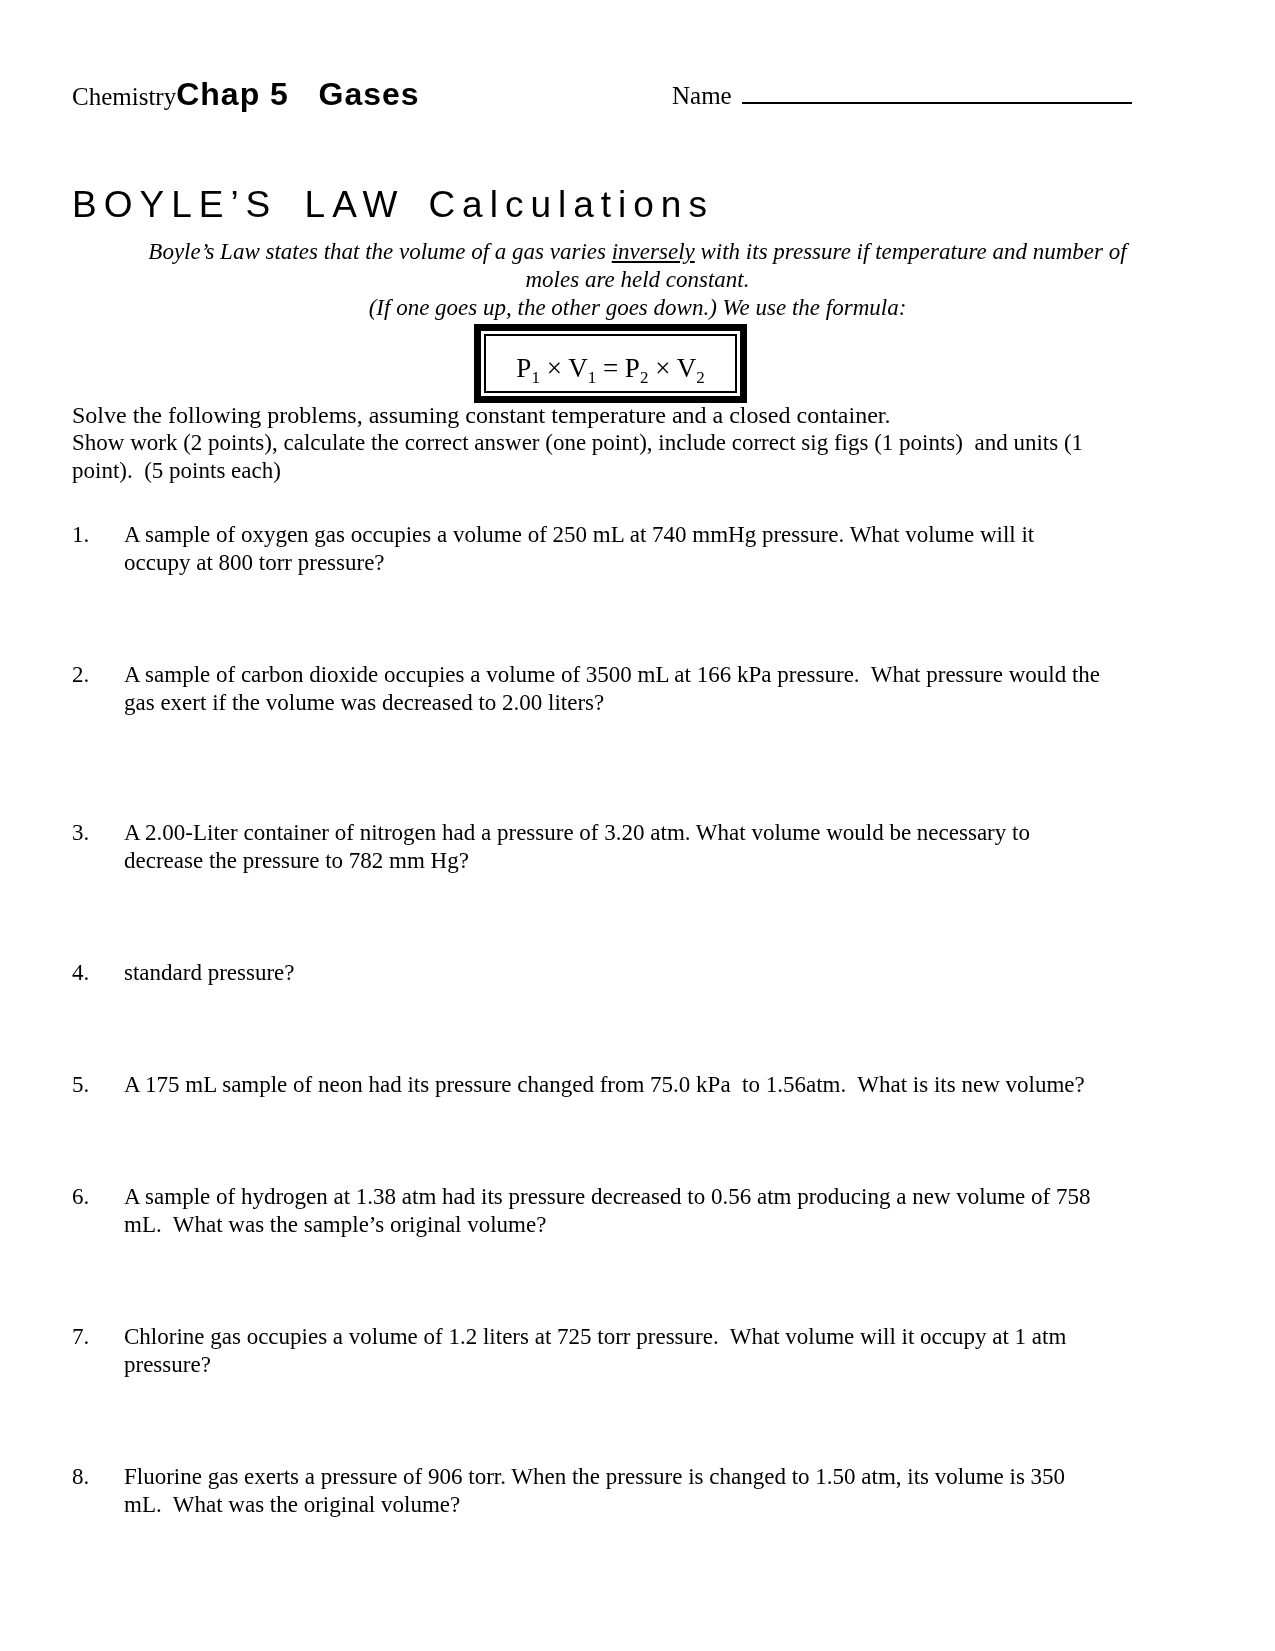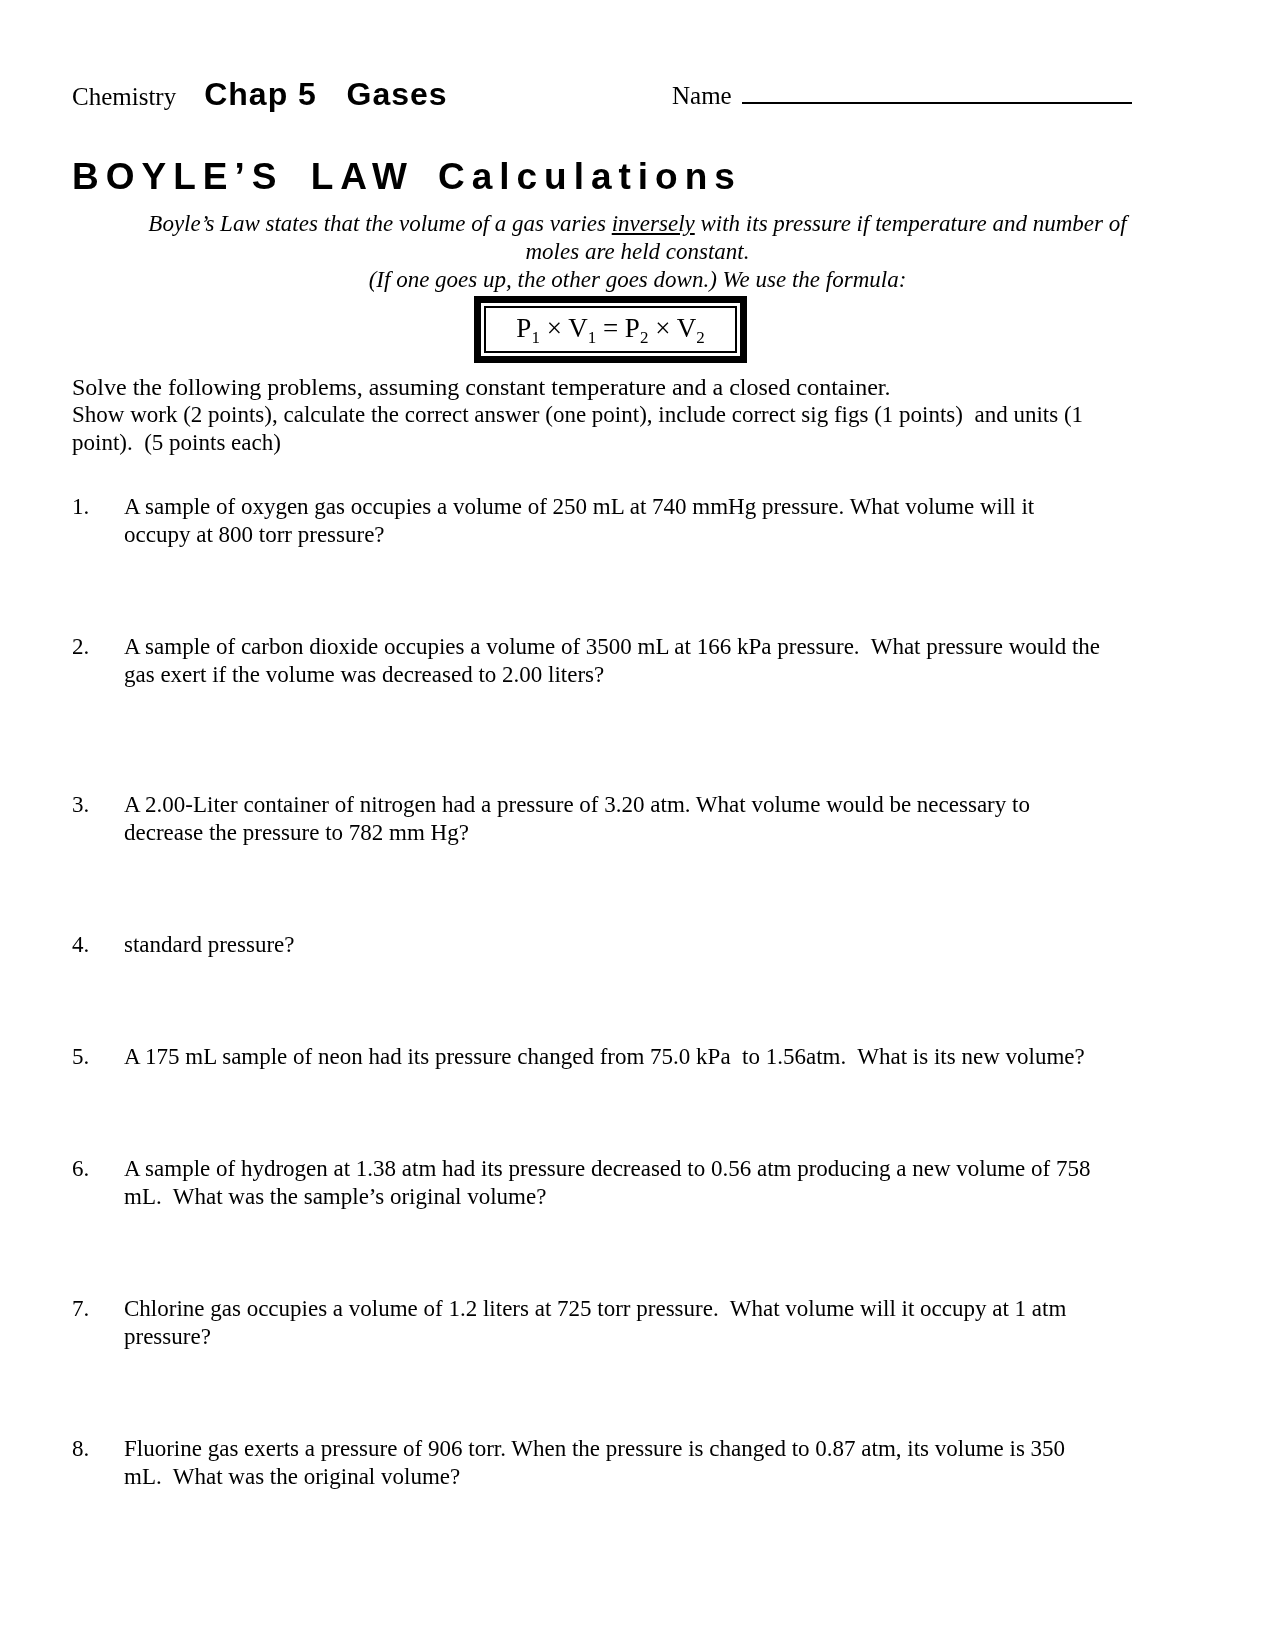--- a/index.html
+++ b/index.html
@@ -17,21 +17,21 @@
   }
 
   
   .header { position: relative; height: 80px; }
   .title-line { white-space: pre; }
   .course { font-size: 25px; }
   .chap {
     font-family: "Liberation Sans", sans-serif;
     font-weight: bold;
     font-size: 32px;
-    margin-left: 28px;
+    margin-left: 0;
     letter-spacing: 1px;
     white-space: pre;
   }
   .id-block {
     position: absolute;
     left: 600px;
     top: 2px;
     width: 480px;
     font-size: 25px;
   }
@@ -42,22 +42,23 @@
     border-bottom: 2px solid #000;
     height: 24px;
     margin-left: 10px;
     vertical-align: baseline;
   }
   .ublank { margin-left: 8px; letter-spacing: 1px; }
   .date-label { margin-left: 30px; }
 
   
   .heading {
+    margin-top: 28px;
     font-family: "Liberation Sans", sans-serif;
-    font-weight: bold;
+    font-weight: normal;
     font-size: 37px;
     letter-spacing: 7px;
     word-spacing: 10px;
     white-space: pre;
   }
   .heading-part2 { margin-left: 24px; }
 
   
   .intro {
     margin-top: 12px;
@@ -73,21 +74,21 @@
   .formula-outer {
     display: inline-block;
     border: 7px solid #000;
     padding: 3px;
     position: relative;
     left: -27px;
     background: #ffffff;
   }
   .formula-inner {
     border: 2px solid #000;
-    padding: 5px 30px 7px 30px;
+    padding: 17px 30px 7px 30px;
     font-size: 27px;
     white-space: pre;
   }
   .formula-inner sub { font-size: 17px; line-height: 0; }
 
   
   .instructions { margin-top: 10px; font-size: 23px; line-height: 28px; }
   .instr-bold { font-weight: normal; font-size: 24px; white-space: pre-wrap; }
   .instr-line { white-space: pre-wrap; }
 
@@ -184,19 +185,19 @@
       <div class="problem-number">7.</div>
       <div class="problem-text">
           <span class="pline">Chlorine gas occupies a volume of 1.2 liters at 725 torr pressure.  What volume will it occupy at 1 atm</span>
           <span class="pline">pressure?</span>
         </div>
     </div>
 
     <div class="problem">
       <div class="problem-number">8.</div>
       <div class="problem-text">
-          <span class="pline">Fluorine gas exerts a pressure of 906 torr. When the pressure is changed to 0.87 atm, its volume is 350</span>
+          <span class="pline">Fluorine gas exerts a pressure of 906 torr. When the pressure is changed to 1.50 atm, its volume is 350</span>
           <span class="pline">mL.  What was the original volume?</span>
         </div>
     </div>
 
   </div>
 </div>
 
 </body></html>

